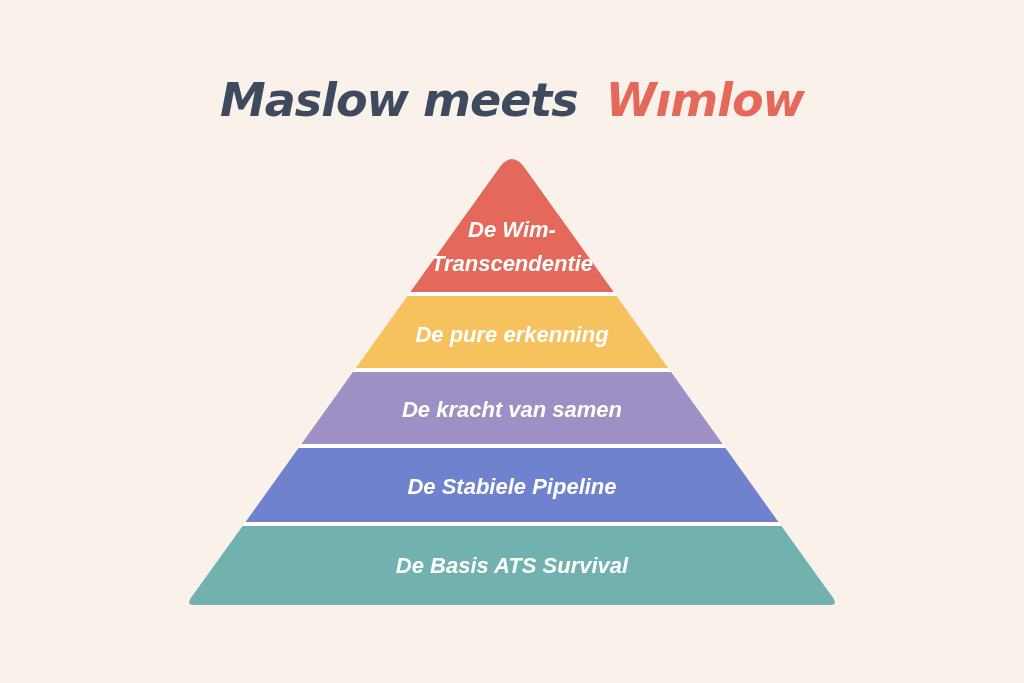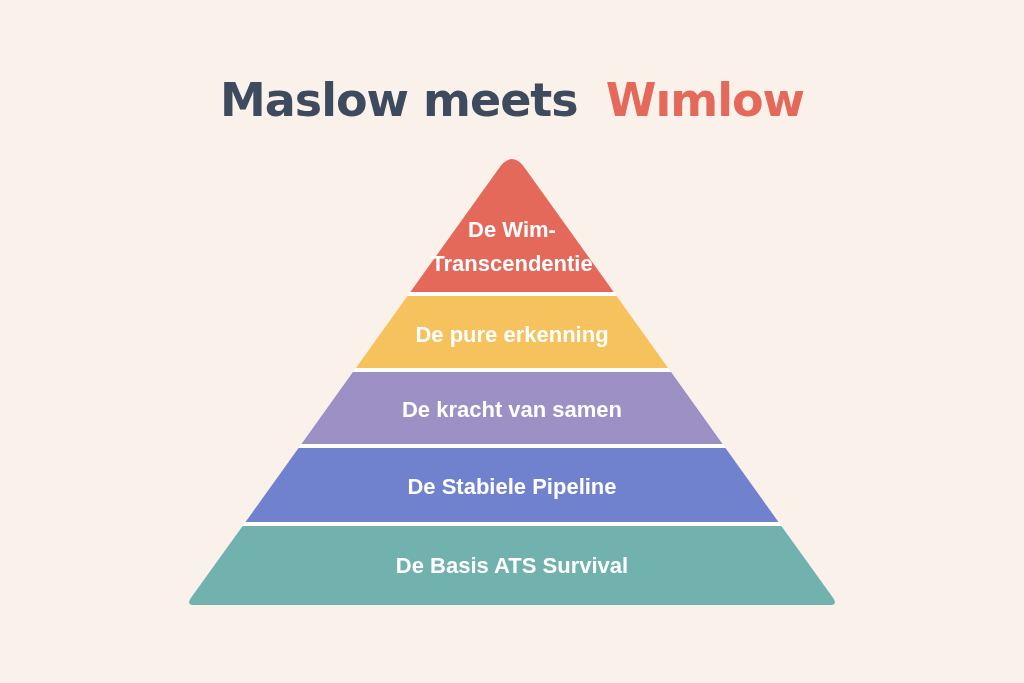--- a/index.html
+++ b/index.html
@@ -8,20 +8,21 @@
     width: 1024px;
     height: 683px;
     overflow: hidden;
     font-family: "DejaVu Sans", "Liberation Sans", sans-serif;
   }
   .canvas {
     position: relative;
     width: 1024px;
     height: 683px;
     background: #FBF1EB; 
+    font-style: italic;
   }
   svg { display: block; }
   .title-text {
     font-family: "DejaVu Sans", "Liberation Sans", sans-serif;
     font-weight: bold;
     font-size: 46px;
     letter-spacing: -1px;
   }
   .band-label {
     font-family: "Liberation Sans", "DejaVu Sans", sans-serif;

